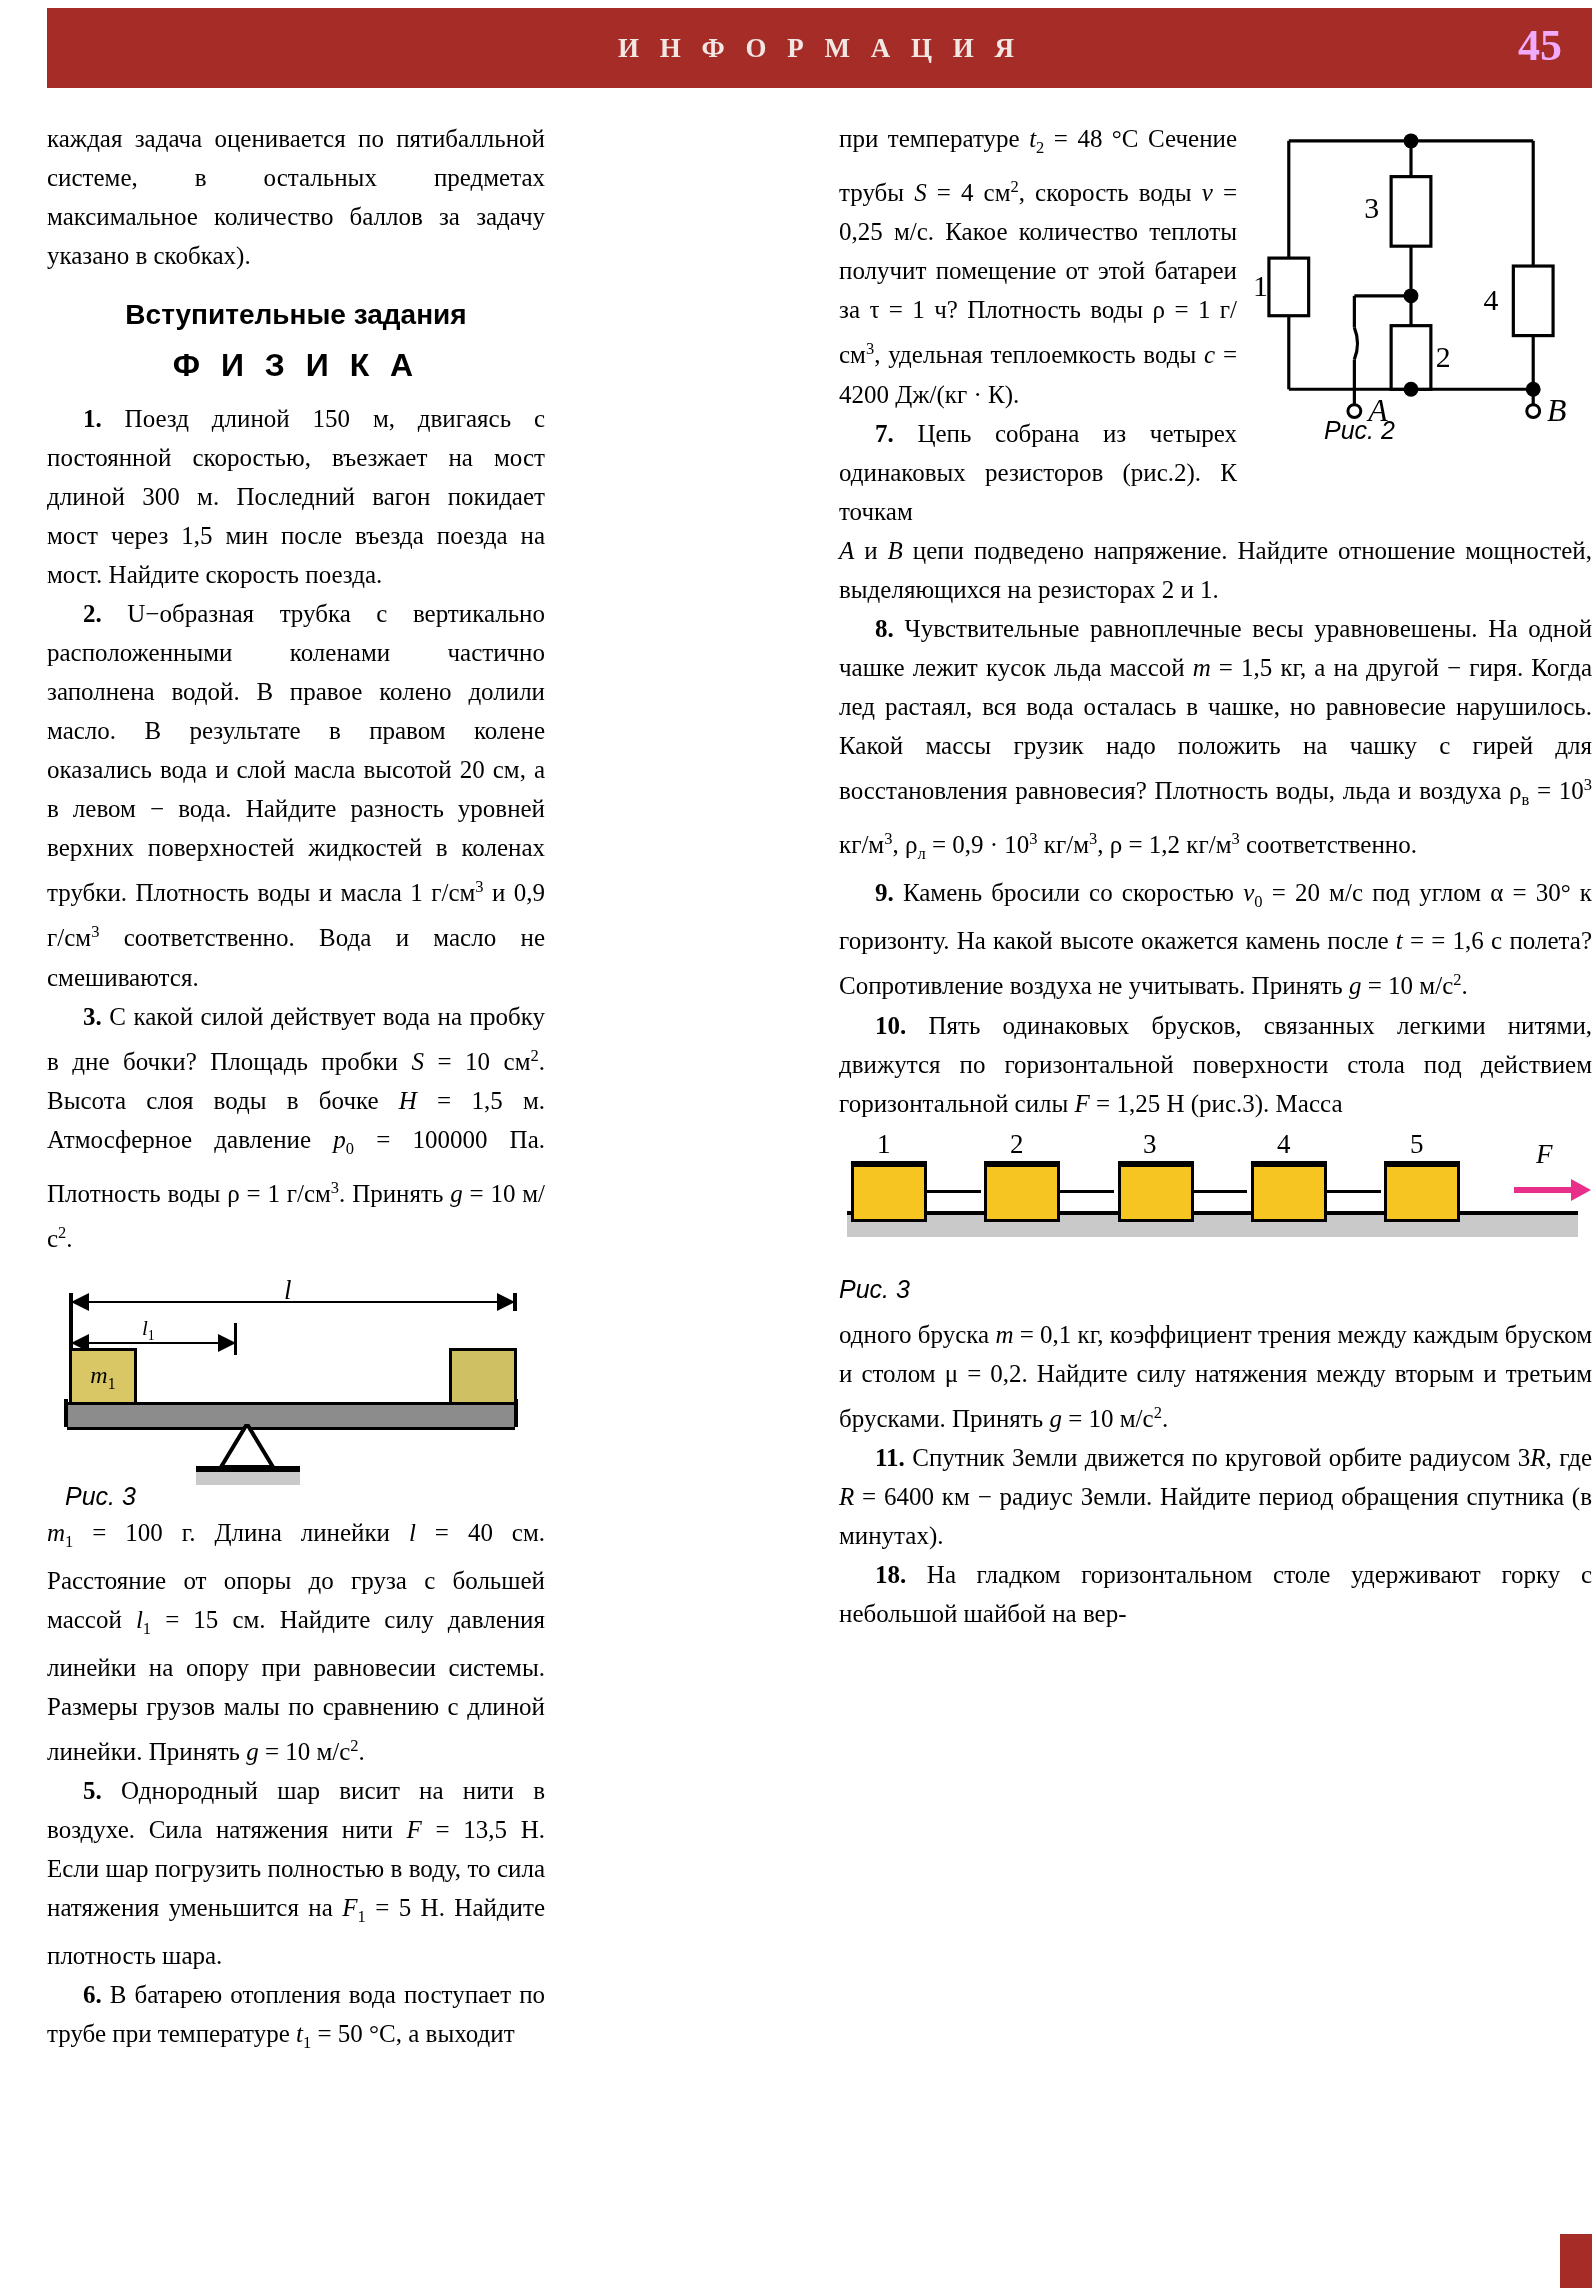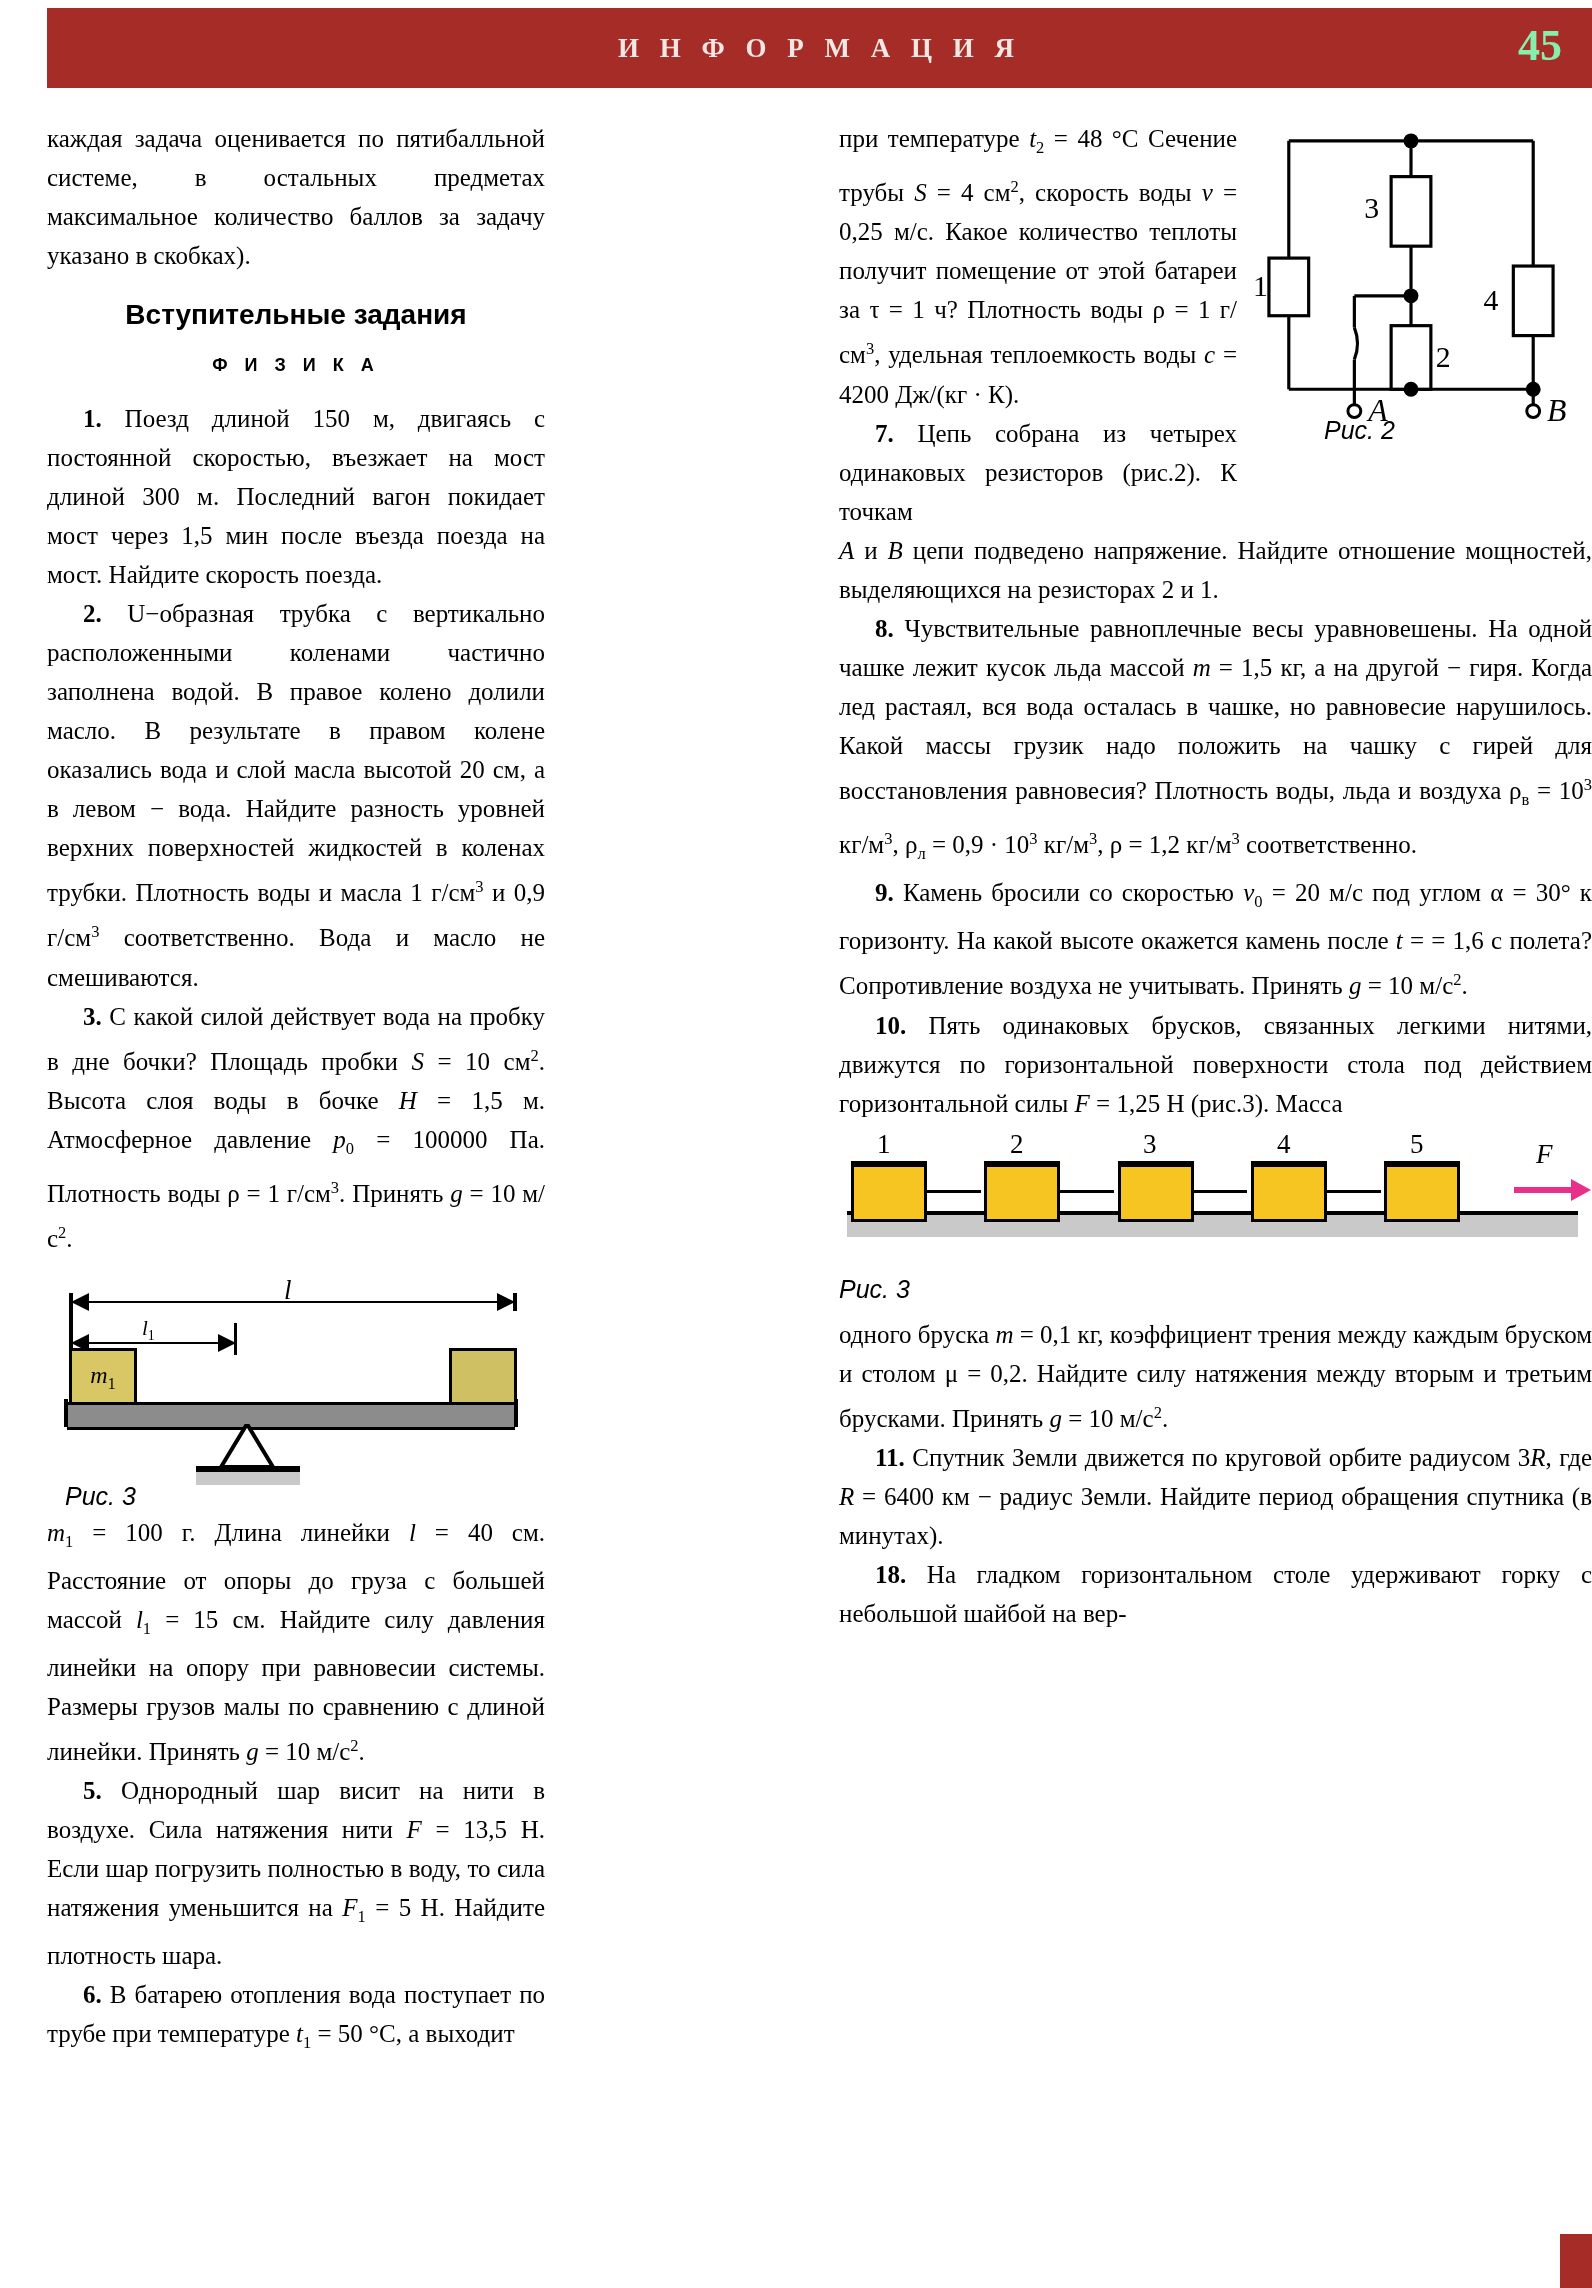--- a/index.html
+++ b/index.html
@@ -17,21 +17,21 @@
   }
   .header-title{
     position:absolute;left:0;top:0;width:100%;height:80px;
     display:flex;align-items:center;justify-content:center;
     color:#f2e7e3;font-size:27px;letter-spacing:7px;font-weight:bold;
     font-family:"Liberation Serif","DejaVu Serif",serif;
     border-radius:18px;
   }
   .page-number{
     position:absolute;right:30px;top:12px;
-    color:#86efac;font-size:44px;font-weight:bold;
+    color:#f0abfc;font-size:44px;font-weight:bold;
     font-family:"Liberation Serif","DejaVu Serif",serif;
   }
   .bottom-mark{
     position:absolute;right:0px;bottom:0px;width:32px;height:55px;
     background:#a62c28;
   }
   
   .col{
     position:absolute;top:119px;
     font-size:25px;line-height:39px;
@@ -42,21 +42,21 @@
   .col-right{left:839px;width:753px;}
   p{margin:0;text-indent:36px;}
   p.noind{text-indent:0;}
   .num{font-weight:bold;}
   .h-sub{
     text-align:center;font-weight:bold;font-size:28px;
     font-family:"Liberation Sans","DejaVu Sans",sans-serif;
     margin:20px 0 6px 0;text-indent:0;
   }
   .h-disc{
-    text-align:center;font-weight:bold;font-size:18px;letter-spacing:6px;
+    text-align:center;font-weight:bold;font-size:32px;letter-spacing:6px;
     font-family:"Liberation Sans","DejaVu Sans",sans-serif;
     margin:12px 0 14px 0;text-indent:0;
   }
   i,.it{font-style:italic;}
   .sup{vertical-align:super;font-size:0.66em;font-style:normal;}
   .sub{vertical-align:sub;font-size:0.66em;font-style:normal;}
   
   .fig1{position:relative;width:498px;height:234px;margin:14px 0 6px 0;}
   .f1-beam{position:absolute;left:20px;top:129px;width:448px;height:22px;
            background:#8c8c8c;border-top:3px solid #000;border-bottom:3px solid #000;}

